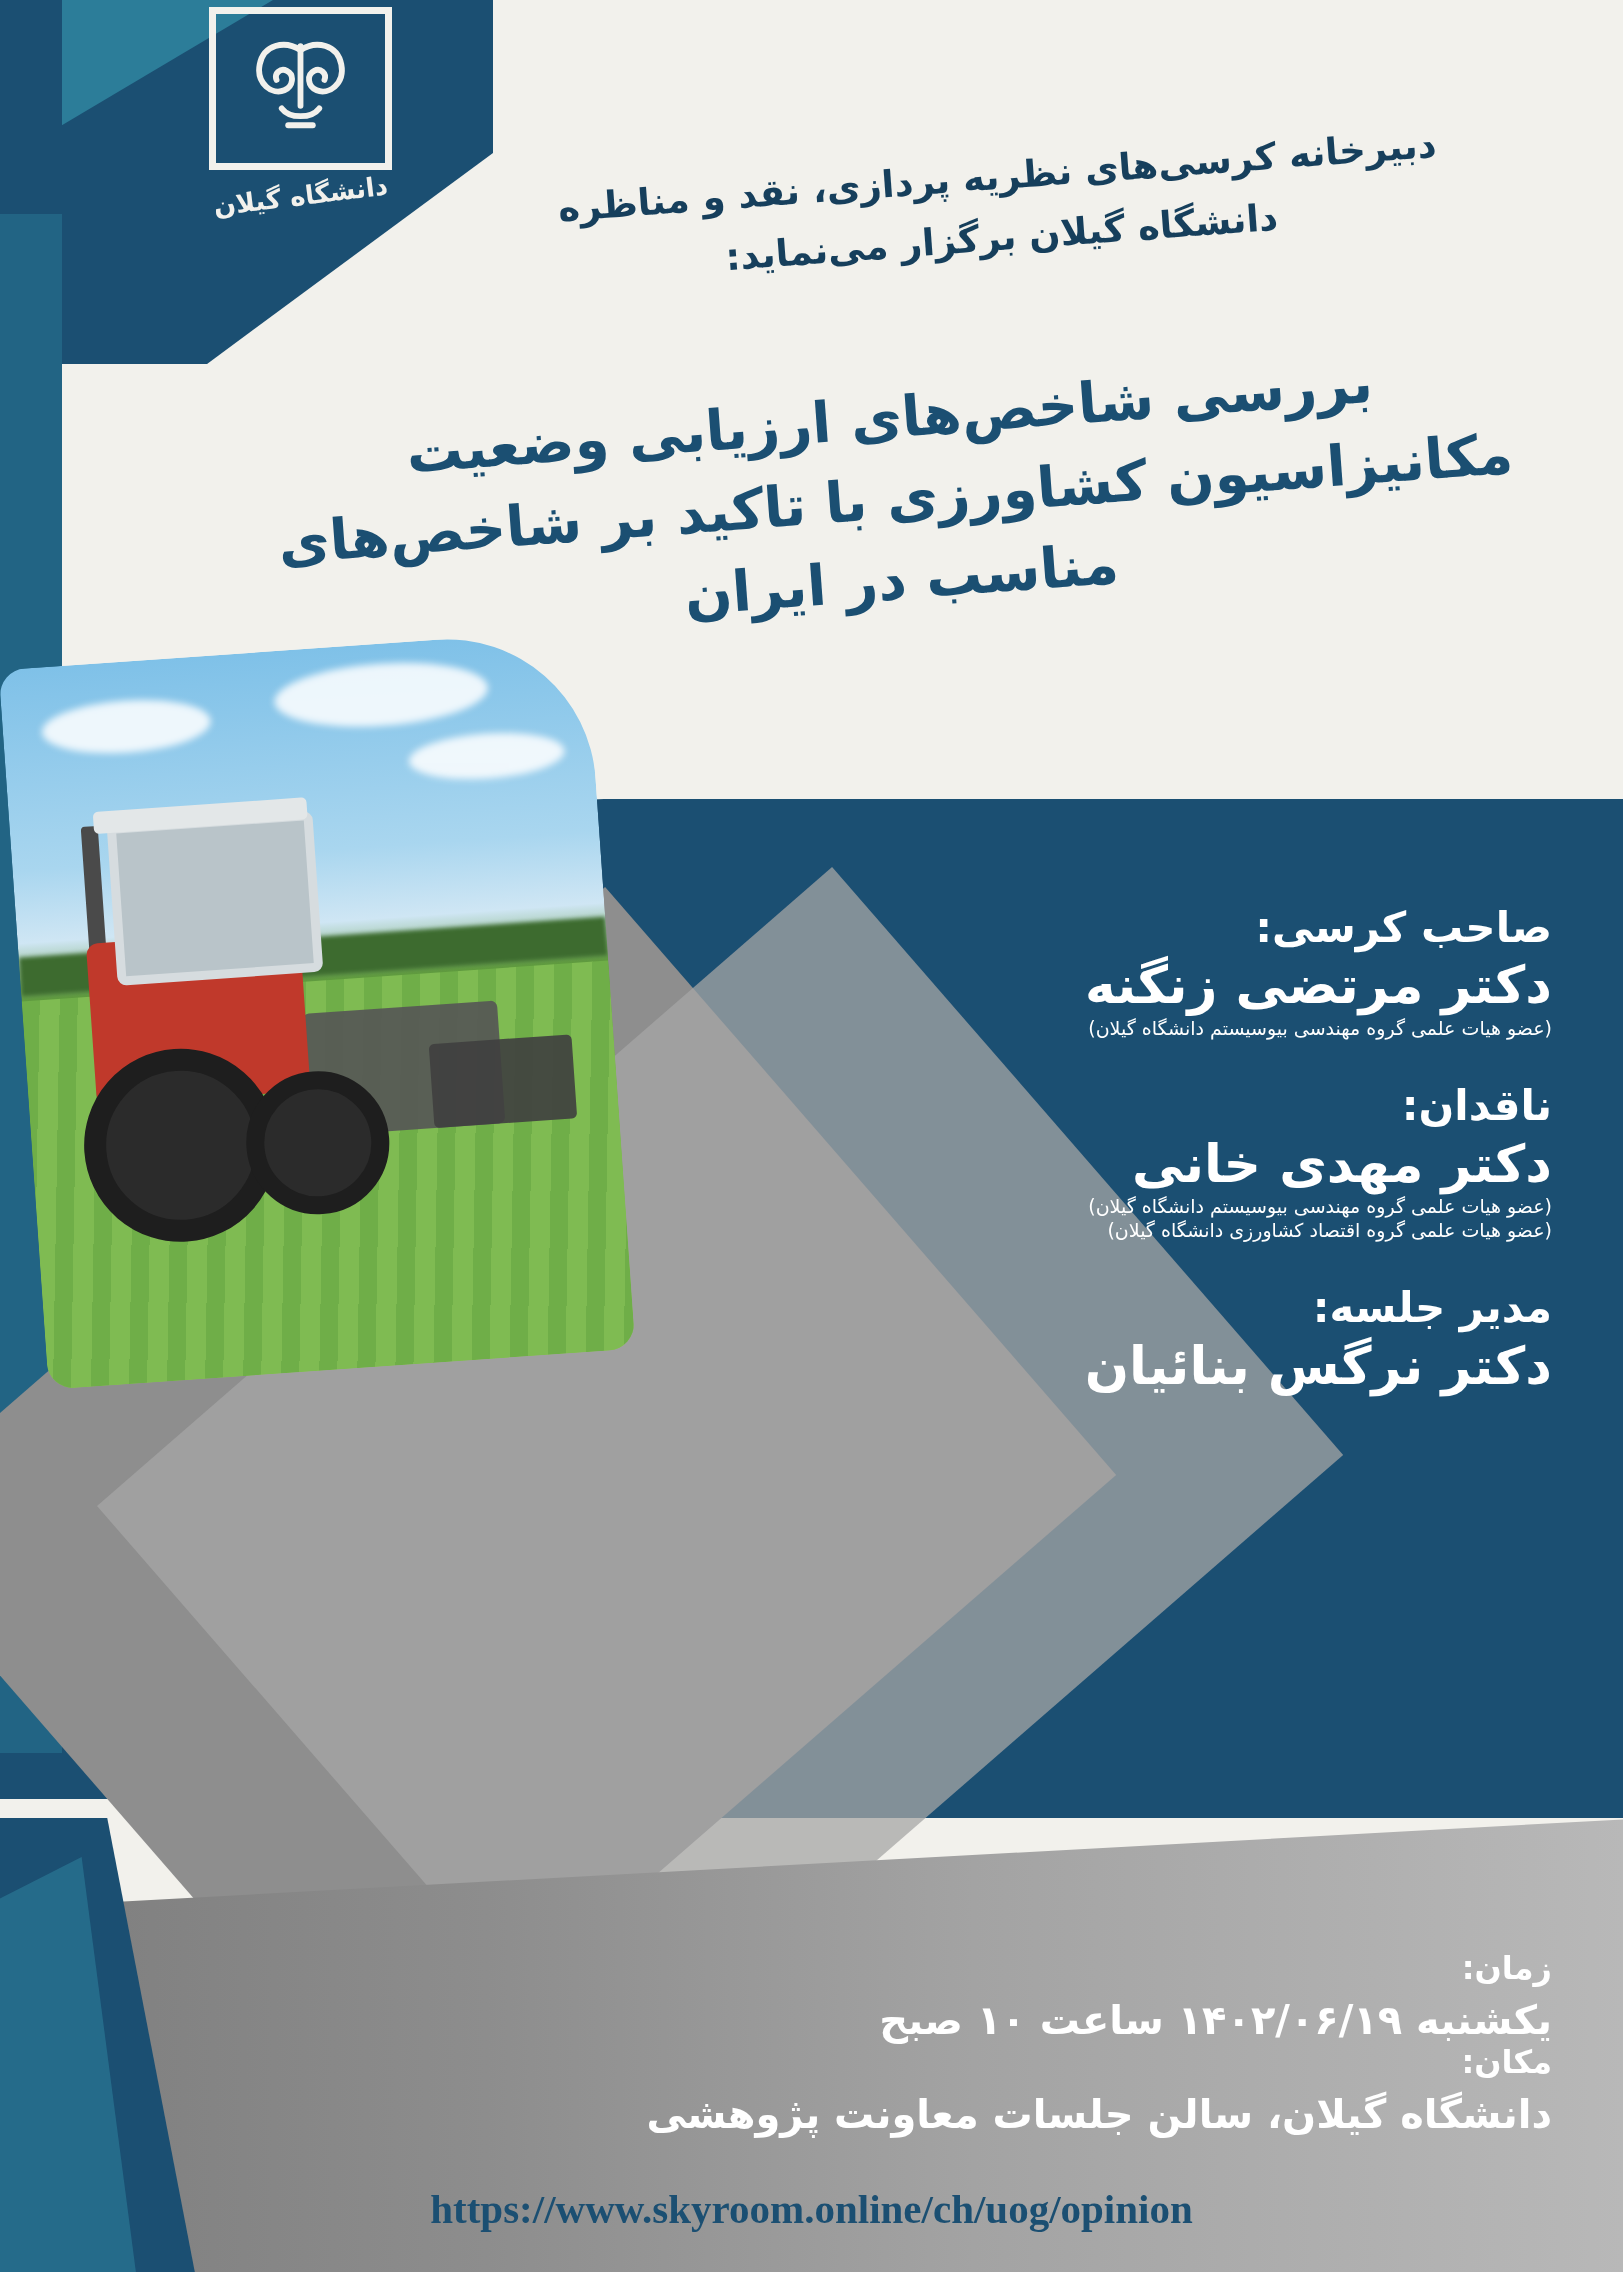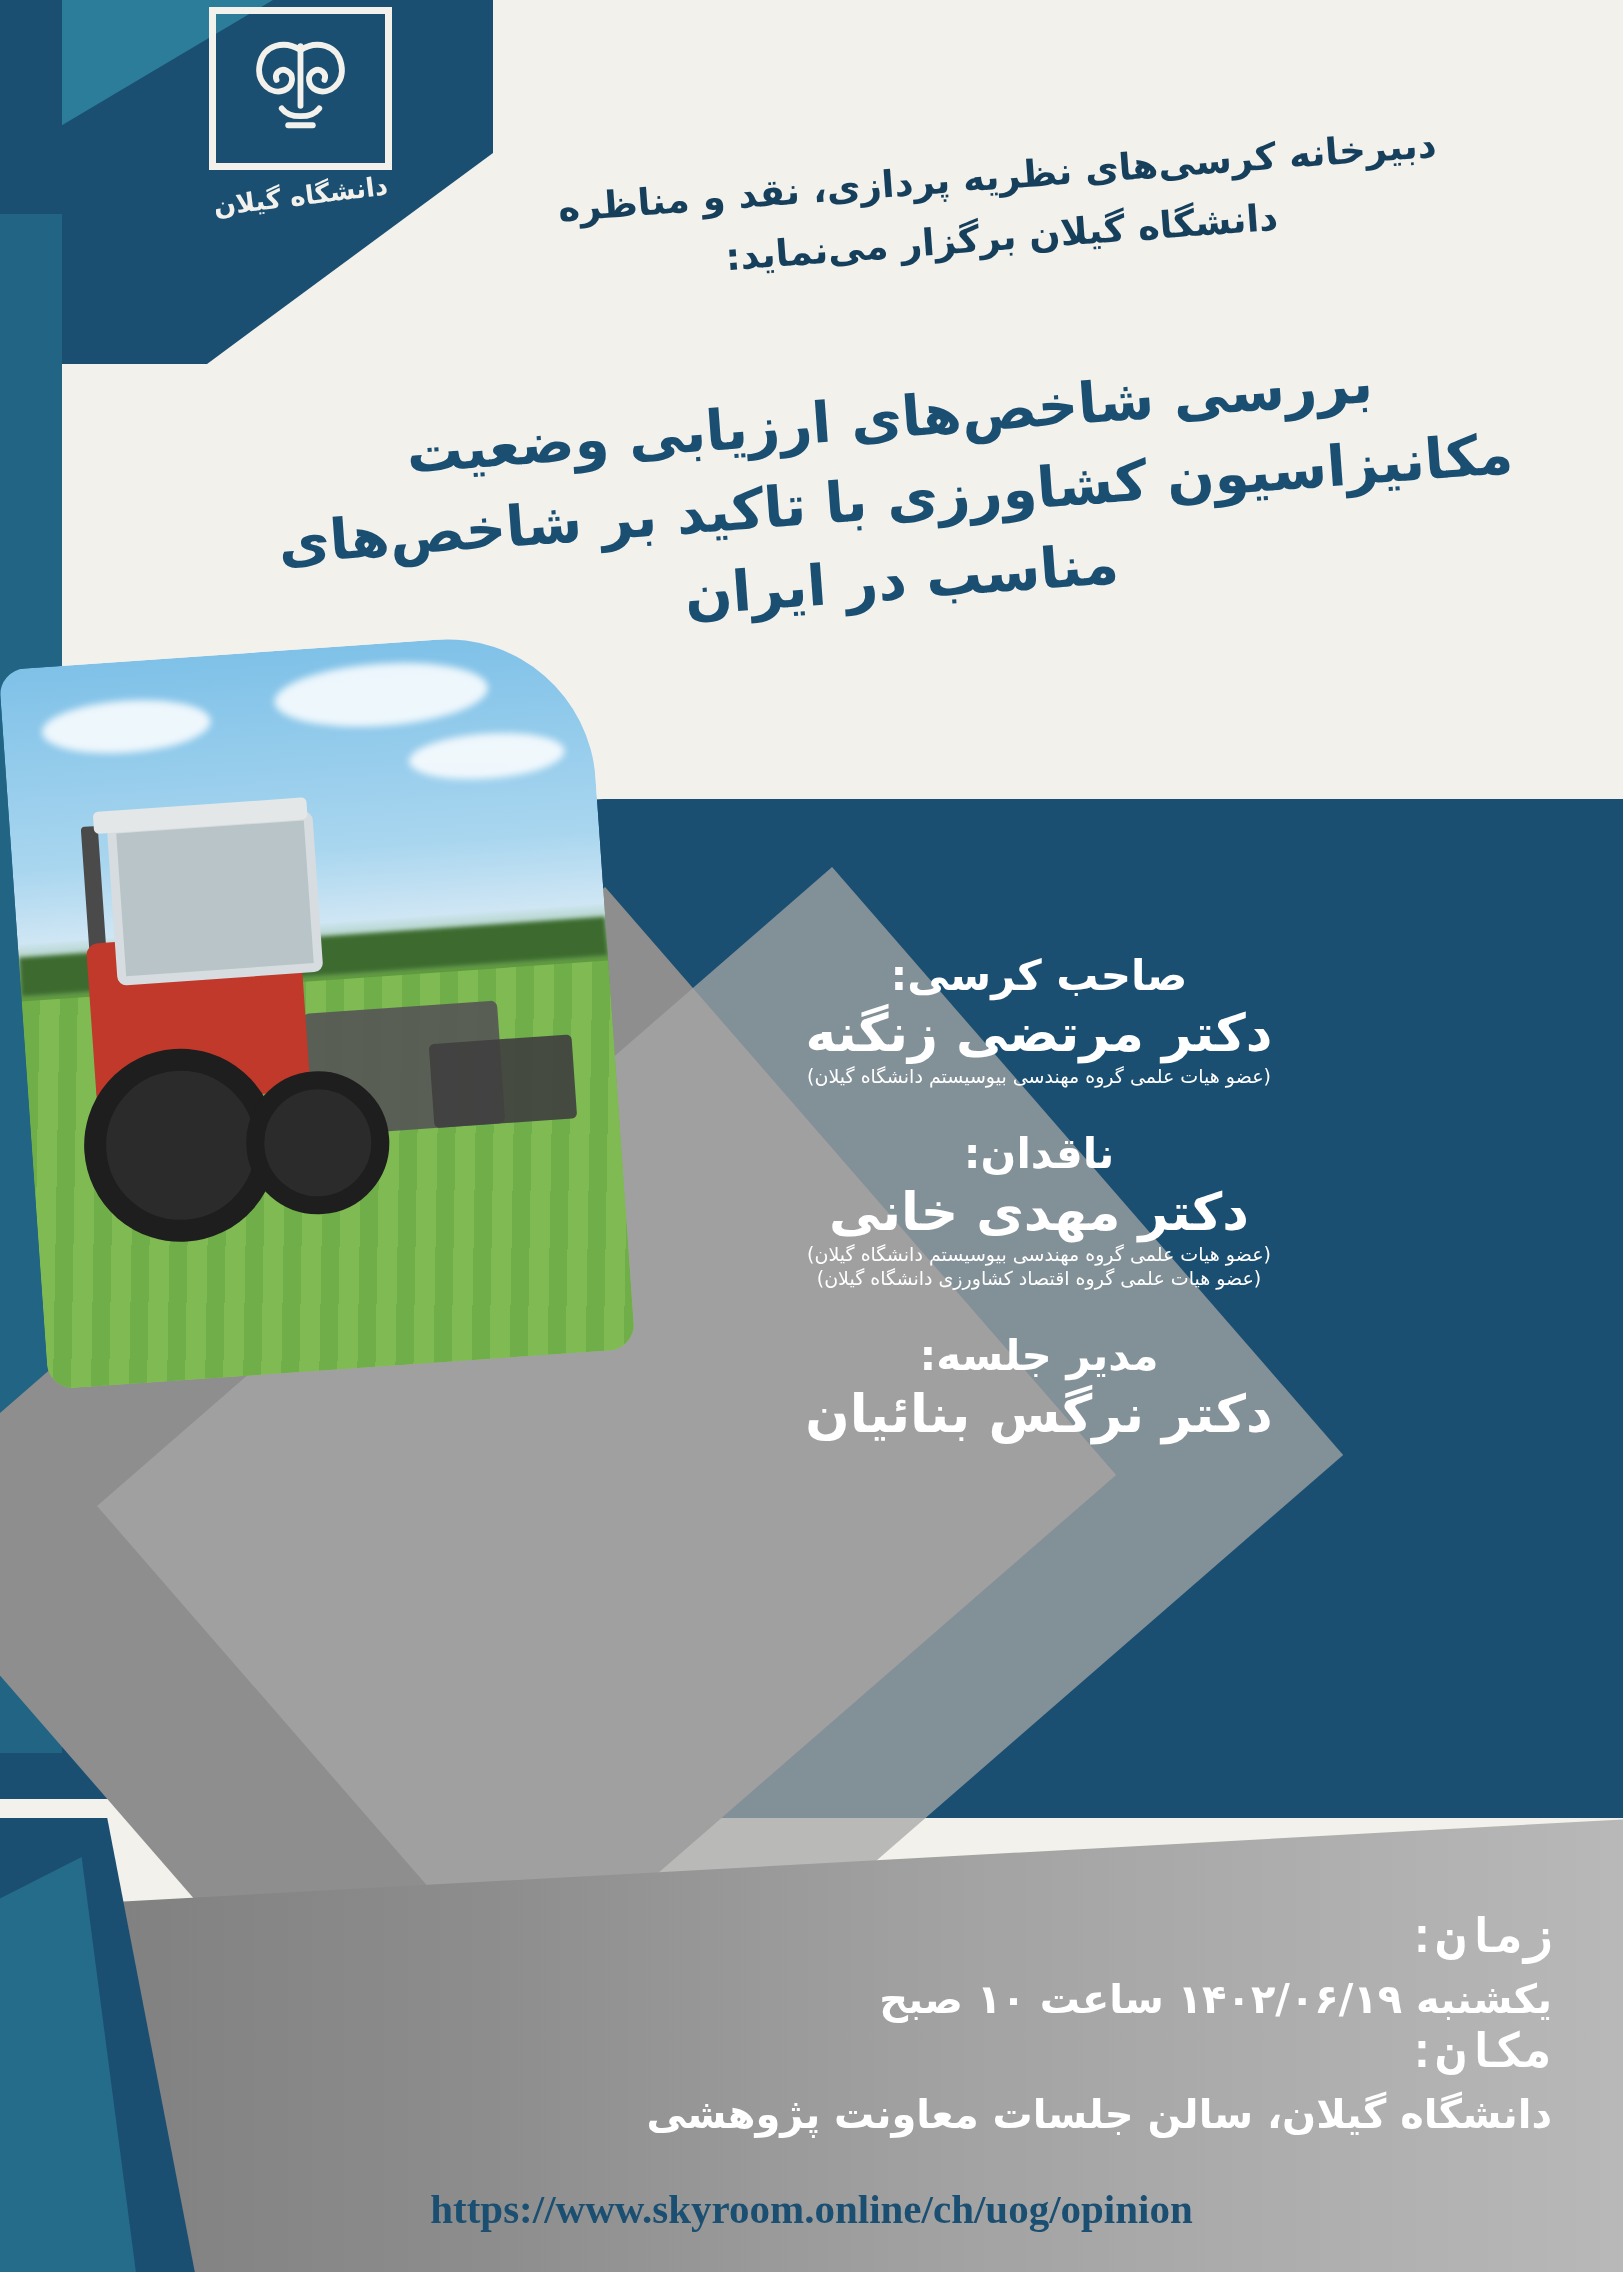--- a/index.html
+++ b/index.html
@@ -162,39 +162,39 @@
   .implement{
     position:absolute;left:279px;top:364px;width:195px;height:123px;background:#555;border-radius:6.5px;opacity:.9;
   }
   .implement2{
     position:absolute;left:403px;top:403px;width:143px;height:84px;background:#3f3f3f;border-radius:5.2px;opacity:.9;
   }
 
   
   .info{
     position:absolute;right:71px;top:896px;width:1026px;
-    text-align:center;color:#ffffff;direction:rtl;margin-top:48px;
+    text-align:right;color:#ffffff;direction:rtl;
   }
   .info .role{
     font-size:42px;font-weight:bold;margin-top:6.5px;
   }
   .info .person{
     font-size:52px;font-weight:bold;margin-top:3.9px;
   }
   .info .affil{
     font-size:19px;font-weight:normal;margin-top:1.3px;
   }
   .gap{height:36px;}
 
   
   .bottom-info{
     position:absolute;right:71px;bottom:136px;width:1104px;
     text-align:right;color:#ffffff;direction:rtl;
   }
-  .bottom-info .label{font-size:48px;font-weight:bold;font-family:Liberation Mono, monospace;}
+  .bottom-info .label{font-size:32px;font-weight:bold;}
   .bottom-info .value{font-size:40px;font-weight:bold;margin-top:10px;}
   .url{
     position:absolute;left:0;right:0;bottom:40px;text-align:center;
     color:#1b4f72;font-size:41px;font-weight:bold;direction:ltr;
     font-family:"Liberation Serif","DejaVu Serif",serif;
   }
 </style>
 </head>
 <body>
 

